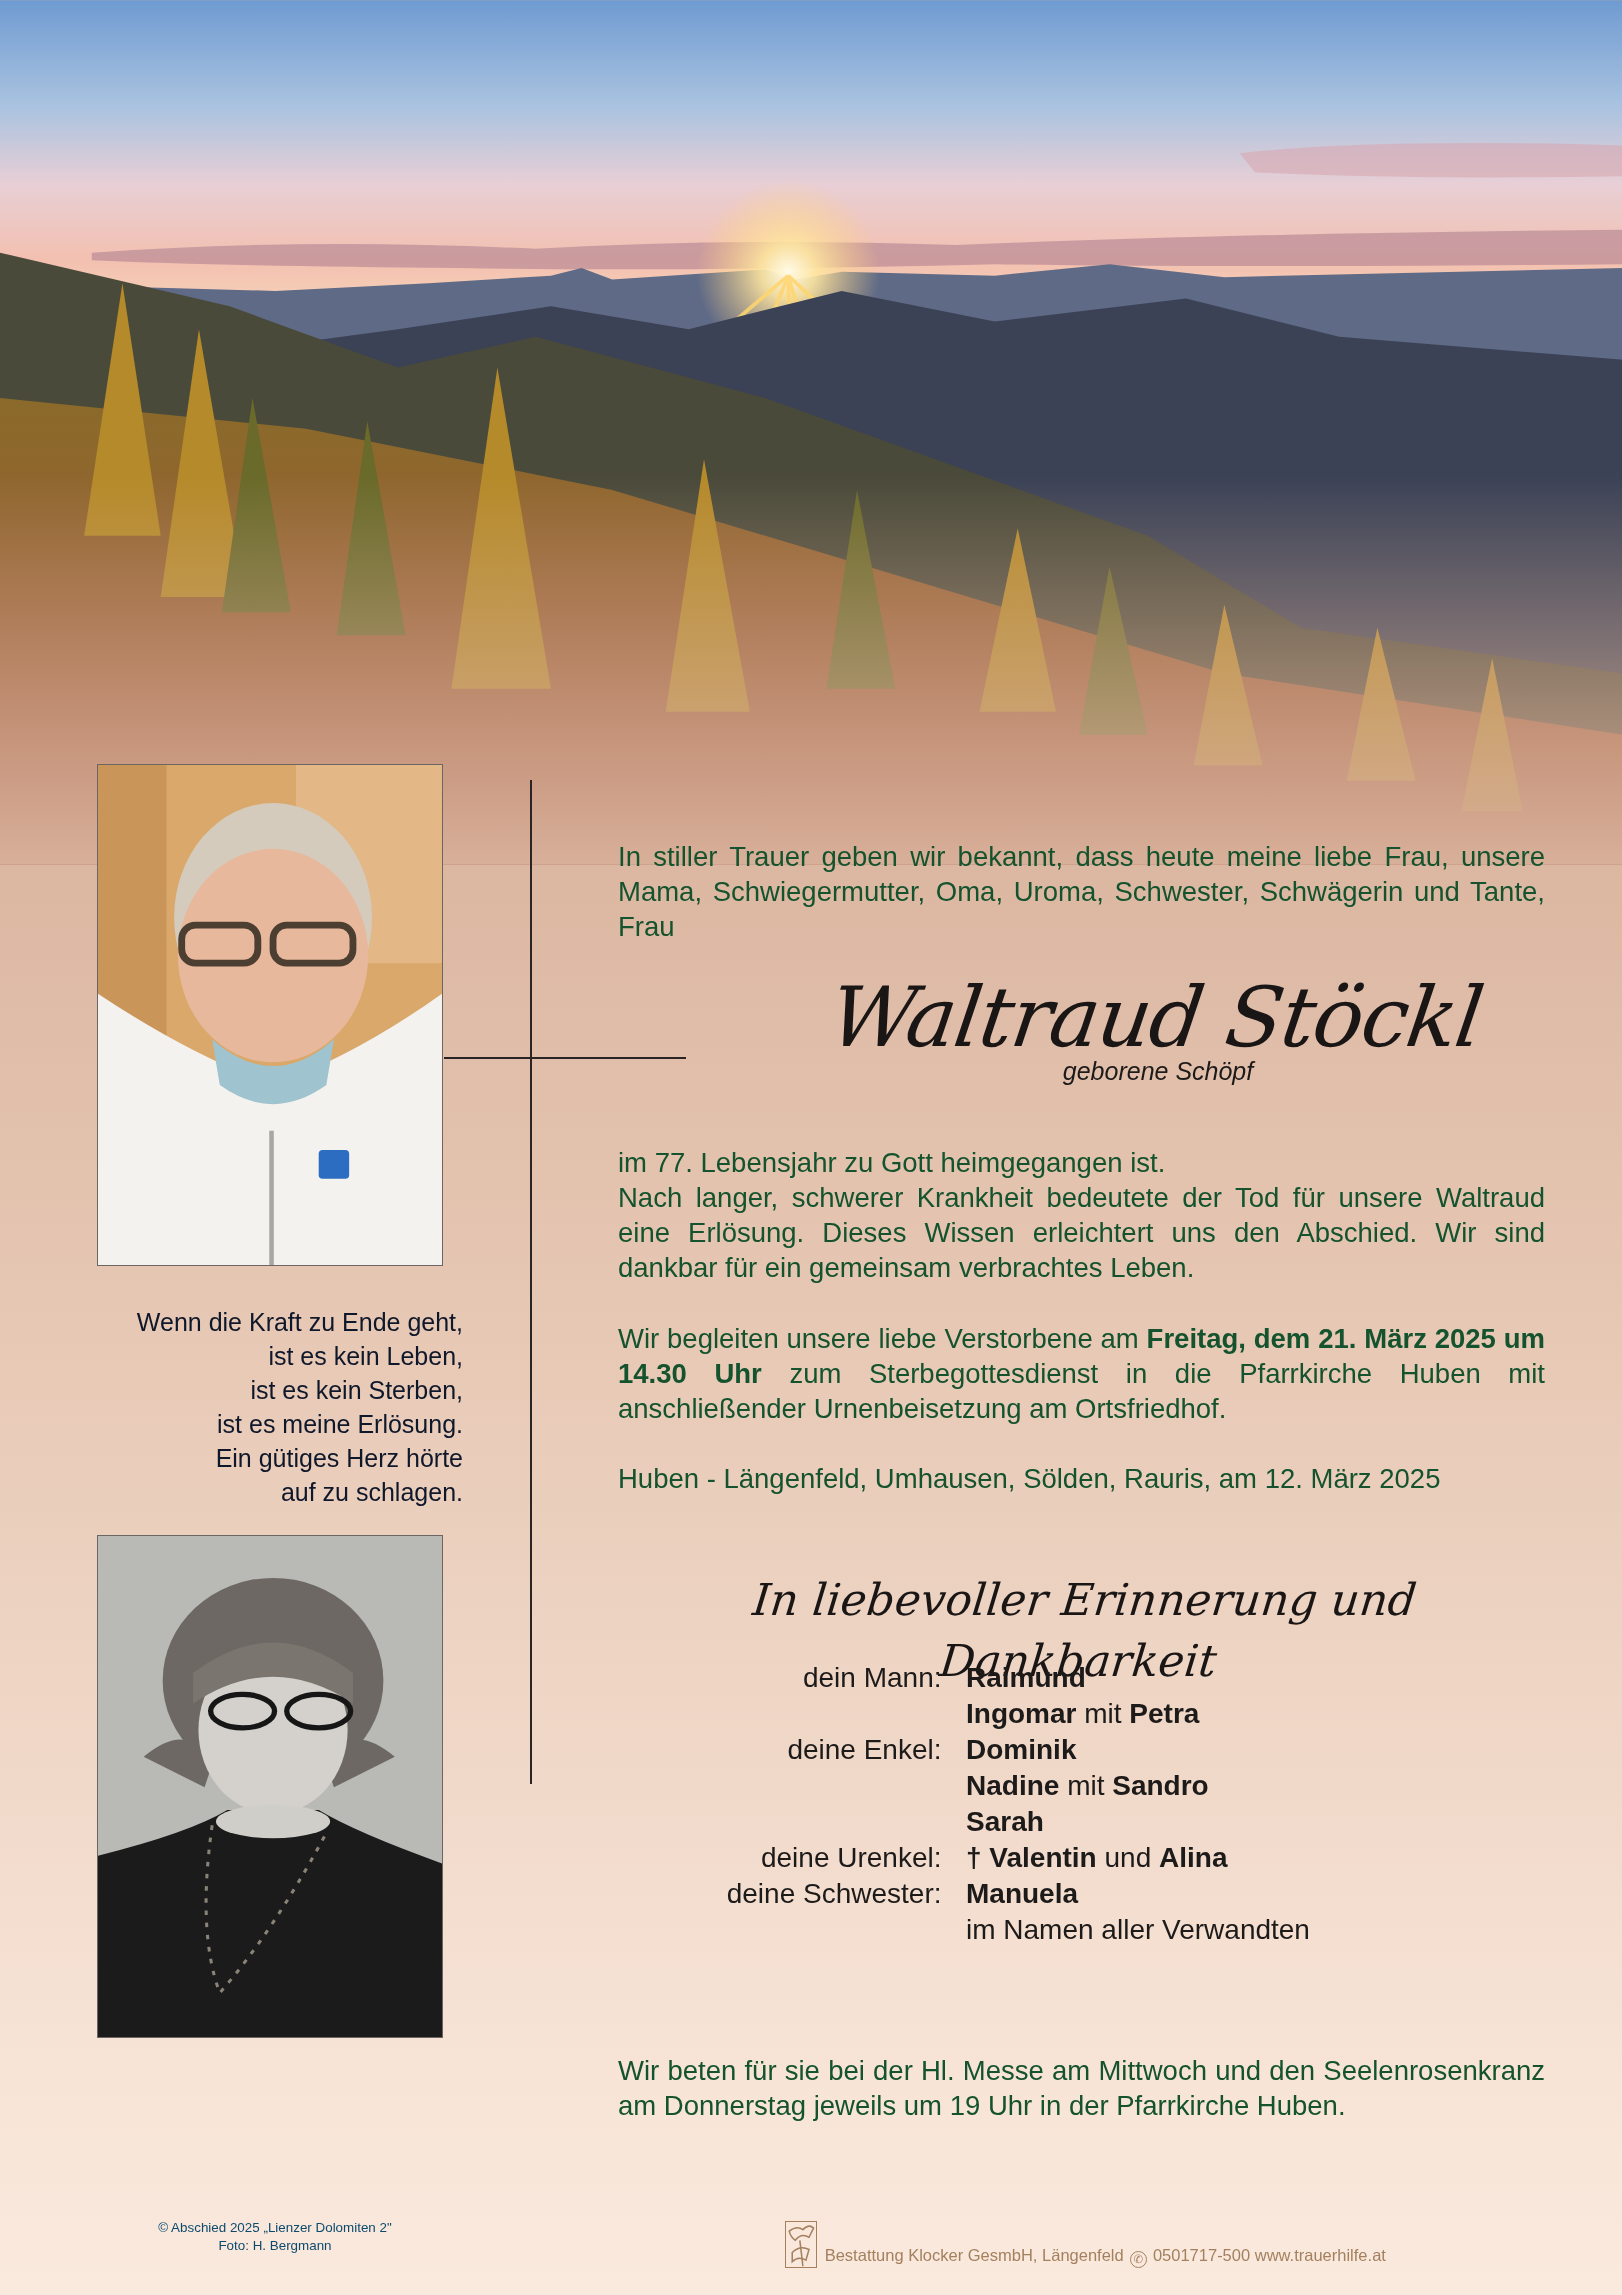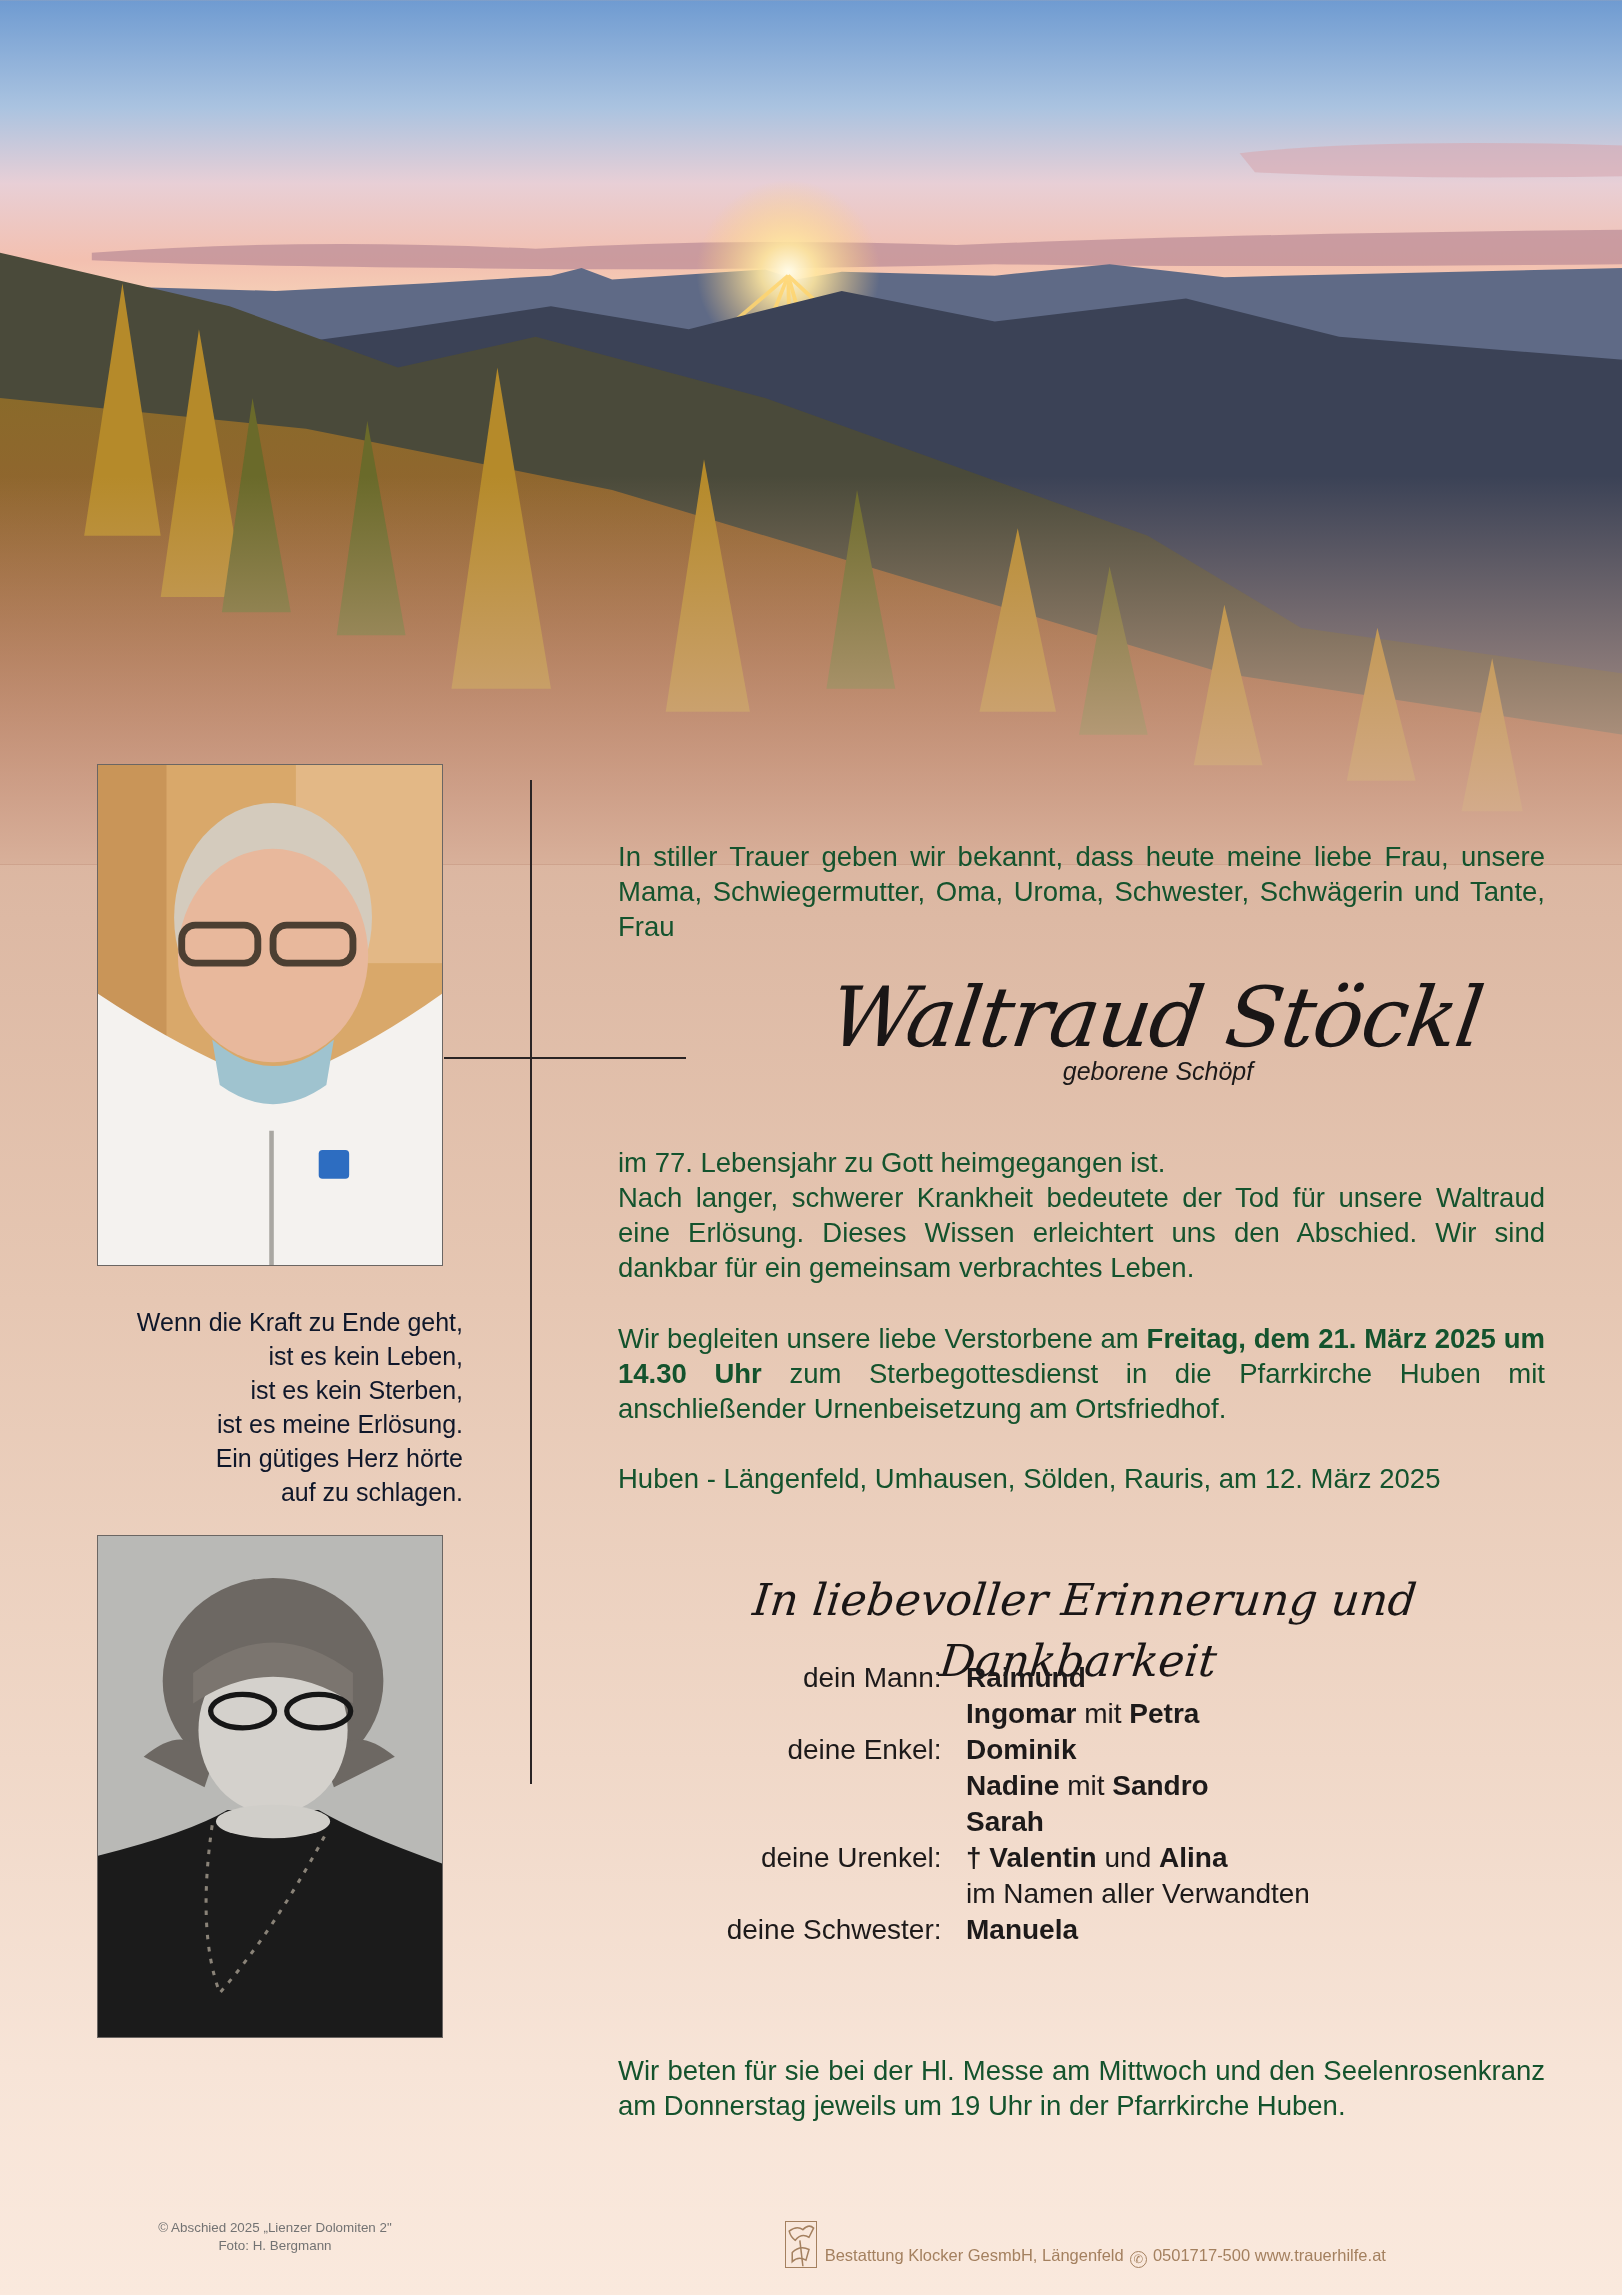--- a/index.html
+++ b/index.html
@@ -45,21 +45,21 @@
 
   .family { position:absolute; left:618px; top:1660px; font-size:28px; line-height:36px; }
   .family .row { display:flex; }
   .family .lbl { width:348px; text-align:right; padding-right:24.5px; box-sizing:border-box; white-space:nowrap; }
   .family .val { white-space:nowrap; }
   .family b { font-weight:bold; }
 
   .prayer { top:2053px; }
 
   
-  .copyright { position:absolute; left:122px; top:2219px; width:306px; text-align:center; font-size:13.4px; line-height:18.4px; color:#737373; }
+  .copyright { position:absolute; left:122px; top:2219px; width:306px; text-align:center; font-size:13.4px; line-height:18.4px; color:#0c4a6e; }
   .undertaker { position:absolute; left:765px; top:2221px; display:flex; align-items:flex-end;padding-left:20px; }
   .logo { width:32px; height:47px; border:1.1px solid #a4805f; box-sizing:border-box; margin-right:7.7px; }
   .undertaker-text { font-size:16.5px; color:#a4805f; white-space:nowrap; font-family:"Liberation Sans", sans-serif; }
   .phone-icon { display:inline-block; width:17px; height:17px; border:1.1px solid #a4805f; border-radius:50%; box-sizing:border-box; text-align:center; line-height:14.5px; font-size:11.5px; vertical-align:-2.3px; margin:0 1.5px; }
 </style>
 </head>
 <body>
 
 <div class="hero">
   <svg width="1623" height="865" viewBox="0 0 2121 1130">
@@ -208,26 +208,26 @@
   </div>
   <div class="row">
     <span class="lbl"></span>
     <span class="val"><b>Sarah</b></span>
   </div>
   <div class="row">
     <span class="lbl">deine Urenkel:</span>
     <span class="val"><b>† Valentin</b><span style="white-space:pre"> und </span><b>Alina</b></span>
   </div>
   <div class="row">
-    <span class="lbl"></span>
-    <span class="val"><span>im Namen aller Verwandten</span></span>
-  </div>
-  <div class="row">
     <span class="lbl">deine Schwester:</span>
     <span class="val"><b>Manuela</b></span>
+  </div>
+  <div class="row">
+    <span class="lbl"></span>
+    <span class="val"><span>im Namen aller Verwandten</span></span>
   </div>
 </div>
 
 <div class="col justify prayer">Wir beten für sie bei der Hl. Messe am Mittwoch und den Seelenrosenkranz am Donnerstag jeweils um 19 Uhr in der Pfarrkirche Huben.</div>
 
 <div class="copyright">
   <div>© Abschied 2025 „Lienzer Dolomiten 2"</div>
   <div>Foto: H. Bergmann</div>
 </div>
 

